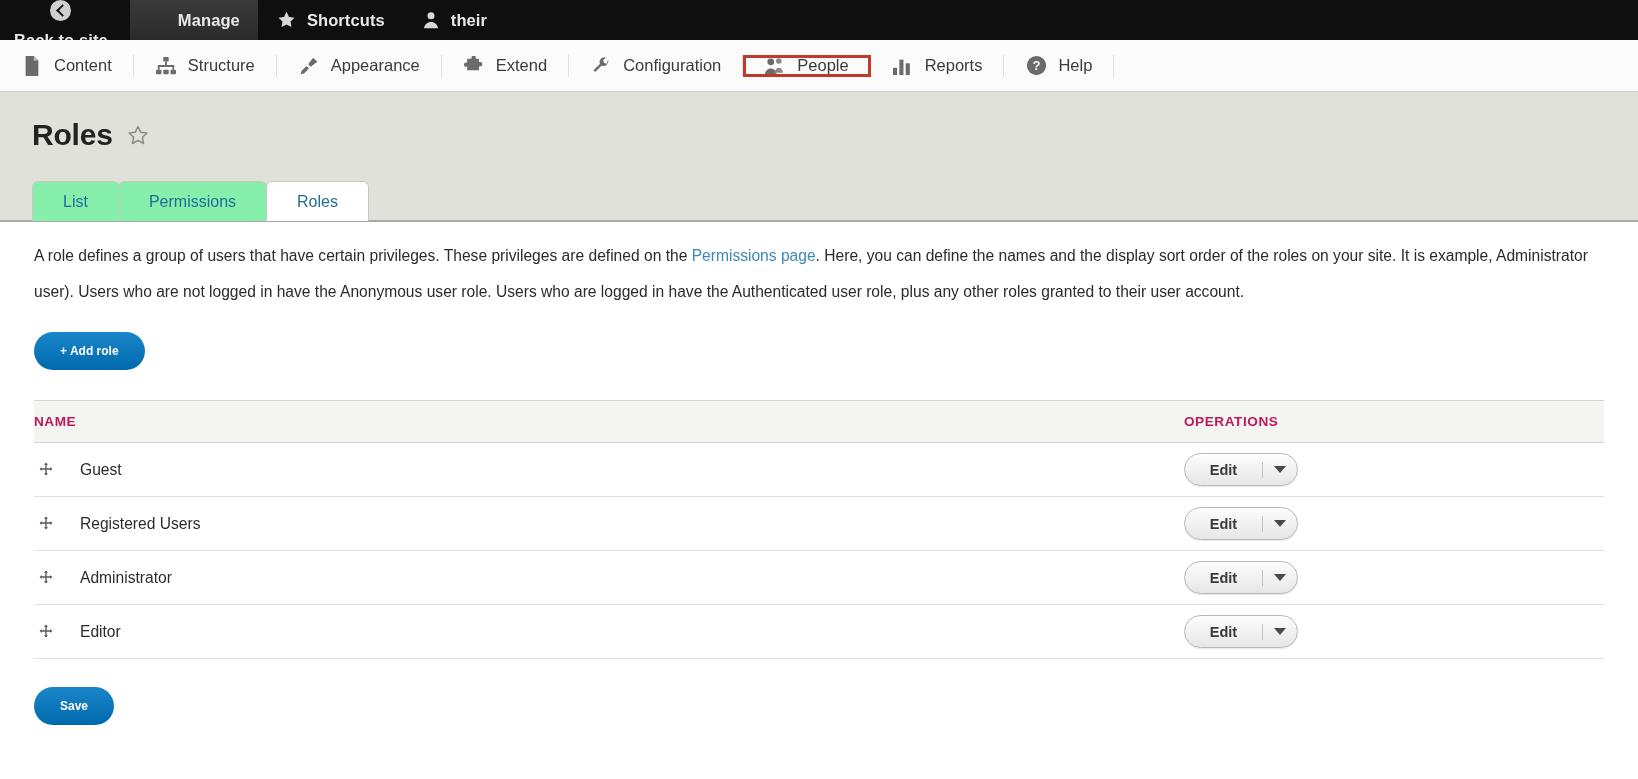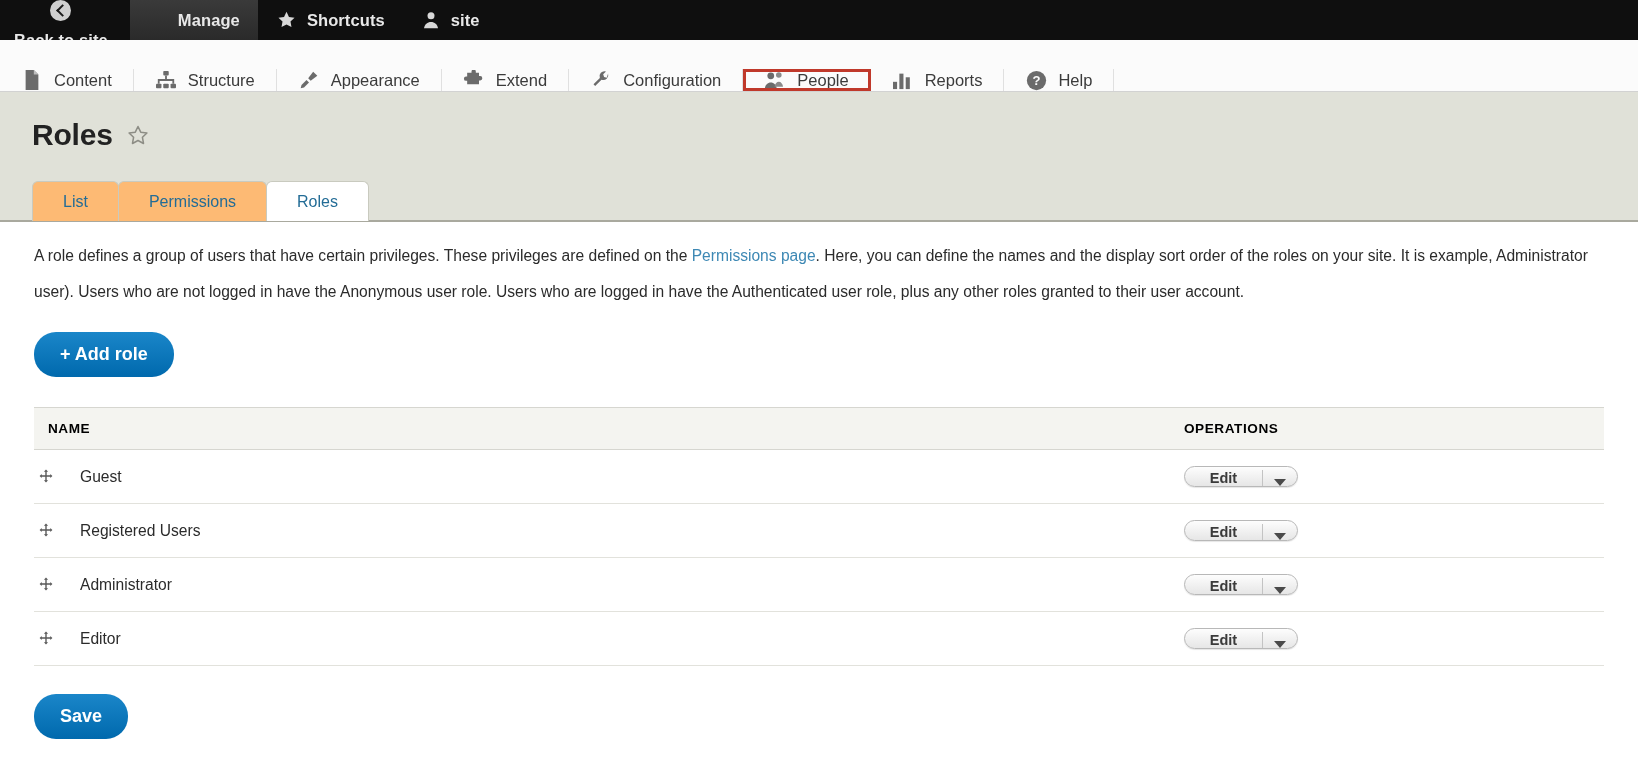--- a/index.html
+++ b/index.html
@@ -55,21 +55,21 @@
   
   .ico-burger { width: 20px; height: 16px; display:flex; flex-direction: column; justify-content: space-between; }
   .ico-burger i { display:block; height: 3.4px; background: #e6e6e6; border-radius: 1px; }
 
   
   .menu-bar {
     height: 52px;
     background: #fbfbfb;
     border-bottom: 1px solid #d2d2d2;
     display: flex;
-    align-items: flex-end;
+    align-items: center;
     position: relative;
   }
   .menu-item {
     display: flex;
     align-items: center;
     gap: 11px;
     padding: 0 21px;
     font-size: 16.5px;
     color: #3b3b3b;
     border-right: 1px solid #e0e0e0;
@@ -101,21 +101,21 @@
   .tabs {
     display: flex;
     align-items: flex-end;
     margin-top: 28px;
     gap: 0;
   }
   .tab {
     padding: 11px 30px 10px 30px;
     font-size: 16px;
     color: #236c96;
-    background: #fdba74;
+    background: #86efac;
     border: 1px solid #c9cabf;
     border-bottom: none;
     border-radius: 6px 6px 0 0;
     cursor: pointer;
     position: relative;
     top: 1px;
   }
   .tab + .tab { margin-left: -1px; }
   .tab.active {
     background: #fff;
@@ -137,21 +137,21 @@
     max-width: 1572px;
     margin: 0 0 22px 0;
   }
   .lede a { color: #3d88b4; text-decoration: none; cursor: pointer; }
 
   .btn-primary {
     display: inline-block;
     background: #0071b8;
     background-image: linear-gradient(180deg,#1a86c9 0%, #0069ad 100%);
     color: #fff;
-    font-size: 18px;
+    font-size: 12px;
     font-weight: bold;
     border: none;
     border-radius: 22px;
     padding: 12px 26px;
     cursor: pointer;
     font-family: "Liberation Sans", sans-serif;
   }
 
   
   table.roles {
@@ -161,39 +161,39 @@
     font-size: 15.5px;
   }
   table.roles thead th {
     text-align: left;
     background: #f4f4f0;
     border-top: 1px solid #d6d6d0;
     border-bottom: 1px solid #d6d6d0;
     font-size: 13.6px;
     letter-spacing: .55px;
     font-weight: bold;
-    color: #000000;
-    padding: 13px 14px;
+    color: #be185d;
+    padding: 13px 0;
   }
   table.roles thead th.ops { text-align: left; width: 420px; padding-left: 0; }
   table.roles tbody td {
     border-bottom: 1px solid #e2e2dc;
     padding: 0;
     vertical-align: middle;
     height: 54px;
   }
   td.handle-cell { width: 46px; padding-left: 14px; }
   .drag-handle { cursor: move; display:inline-block; line-height: 0; padding: 4px; }
   td.name-cell { color: #2b2b2b; font-size: 15.6px; padding-left: 10px; }
   td.ops-cell { padding-left: 0; }
 
   .split-btn {
     display: inline-flex;
-    align-items: flex-end;
-    height: 21px;
+    align-items: center;
+    height: 33px;
     border-radius: 17px;
     overflow: hidden;
     border: 1px solid #b8b8b8;
     background-image: linear-gradient(180deg,#fdfdfd 0%, #e6e6e6 100%);
     box-shadow: 0 1px 1px rgba(0,0,0,.10);
   }
   .split-main {
     display: flex; align-items: center; justify-content: center;
     min-width: 78px;
     padding: 0 18px;
@@ -247,21 +247,21 @@
     <span>Shortcuts</span>
   </div>
 
   <div class="tb-item">
     <span class="tb-icon">
       <svg width="20" height="20" viewBox="0 0 24 24">
         <circle cx="12" cy="7" r="4.2" fill="#d8d8d8"></circle>
         <path fill="#d8d8d8" d="M3.6 22c.6-4.7 4.2-7.6 8.4-7.6s7.8 2.9 8.4 7.6z"></path>
       </svg>
     </span>
-    <span>site</span>
+    <span>their</span>
   </div>
 
 </div>
 
 <div class="menu-bar">
 
   <div class="menu-item">
     <span class="m-ico">
       <svg width="18" height="20" viewBox="0 0 18 22">
         <path fill="#6b6b6b" d="M2 0h9l5 5v17H2z"></path>

